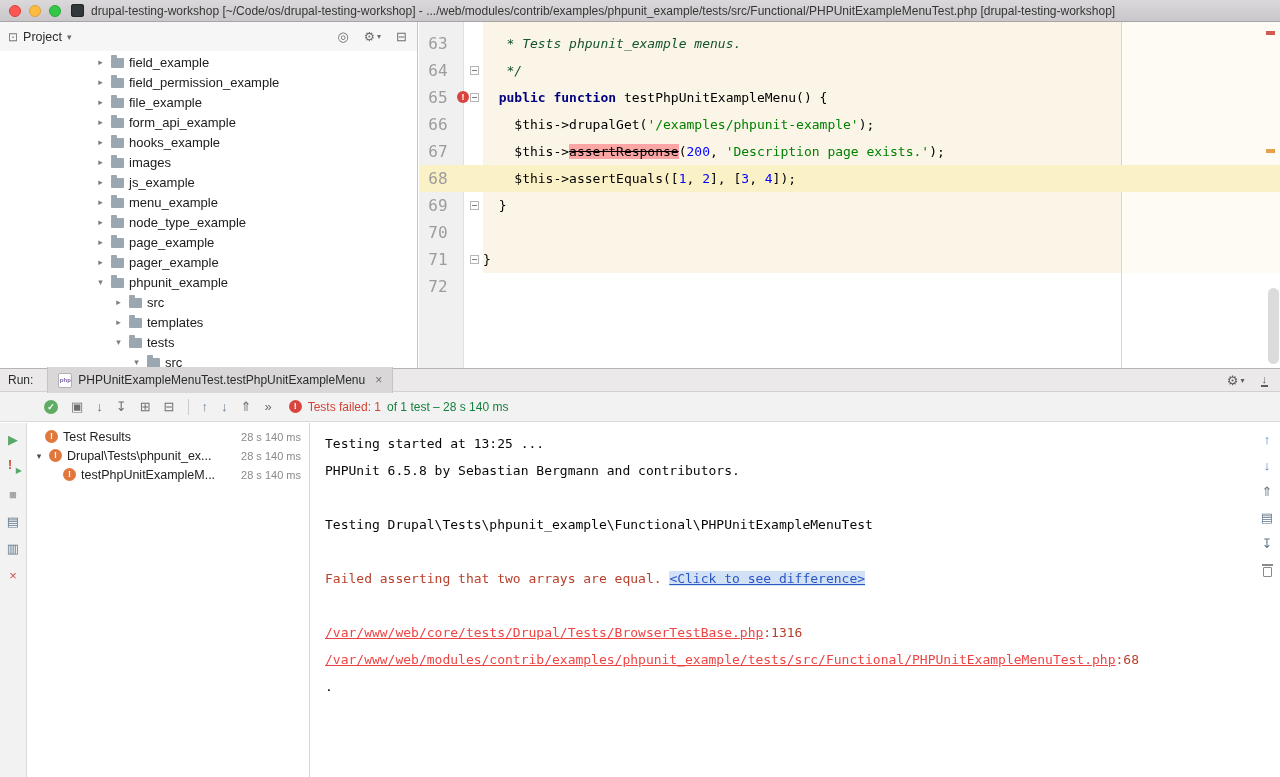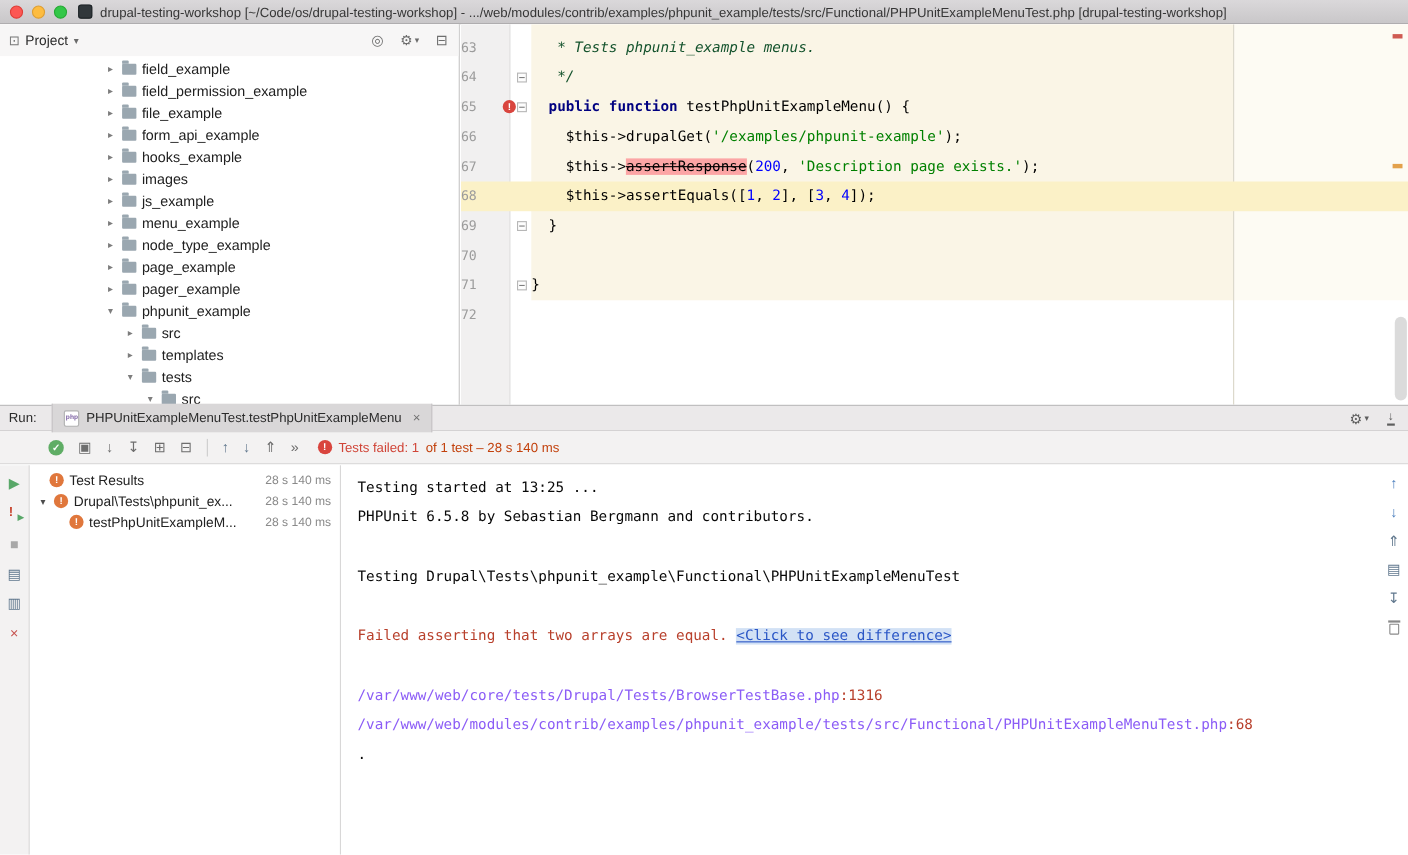--- a/index.html
+++ b/index.html
@@ -28,21 +28,21 @@
 .tlabel{white-space:nowrap}
 
 .editor{position:absolute;left:419px;top:22px;right:0;height:346px;background:#fff;overflow:hidden;font-family:"DejaVu Sans Mono","Liberation Mono",monospace;font-size:13px}
 .gutter{position:absolute;left:0;top:0;width:45px;height:100%;background:#f1f0f0;border-right:1px solid #e1e0e0}
 .cream{position:absolute;left:64px;top:0;width:638px;height:251px;background:#faf5e6}
 .cream2{position:absolute;left:703px;top:0;right:0;height:251px;background:#fdfbf3}
 .mline{position:absolute;left:702px;top:0;bottom:0;width:1px;background:#d9d5c7}
 .elines{position:absolute;left:0;top:8px;right:0}
 .eline{position:relative;height:27px;line-height:27px}
 .eline.hl::before{content:"";position:absolute;left:0;right:0;top:0;bottom:0;background:#fbf1c7}
-.lnum{position:absolute;left:0;width:38px;text-align:left;color:#9c9c9c;font-size:12px;z-index:2}
+.lnum{position:absolute;left:0;width:38px;text-align:center;color:#9c9c9c;font-size:16px;z-index:2}
 .gfail{position:absolute;left:38px;top:7px;width:12px;height:12px;border-radius:50%;background:#d9453e;color:#fff;font-size:9px;line-height:12px;text-align:center;font-weight:bold;font-family:"Liberation Sans",sans-serif;z-index:3}
 .fold{position:absolute;left:51px;top:9px;width:9px;height:9px;background:#fdfdfd;border:1px solid #b6b6b6;z-index:2}
 .fold::after{content:"";position:absolute;left:1px;right:1px;top:3px;height:1px;background:#7e7e7e}
 .codeln{position:absolute;left:64px;white-space:pre;z-index:2}
 .sg-cmt{color:#14532d;font-style:italic}
 .sg-kw{color:#000080;font-weight:bold}
 .sg-pl{color:#000}
 .sg-str{color:#008000;font-weight:normal}
 .sg-num{color:#0000ff}
 .sg-dep{color:#000;text-decoration:line-through;background:#fca5a5}
@@ -66,37 +66,37 @@
 .ic-red{color:#c75450}
 .ic-gray{color:#6e6e6e}
 .ic-blue{color:#4a7ebd}
 .ic-slate{color:#61788e}
 .ic-dis{color:#a8a8a8}
 .tbsep{width:1px;height:16px;background:#ccc}
 .cchk{width:14px;height:14px;border-radius:50%;background:#5fad65;color:#fff;font-size:9px;line-height:14px;text-align:center;font-weight:bold;flex:none}
 .status{display:flex;align-items:center;gap:6px;margin-left:4px}
 .status-ic{width:13px;height:13px;border-radius:50%;background:#d9453e;color:#fff;font-weight:bold;font-size:9px;line-height:13px;text-align:center;flex:none}
 .st-fail{color:#d04437}
-.st-rest{color:#c2410c}
+.st-rest{color:#15803d}
 .rbody{position:absolute;left:0;right:0;top:54px;bottom:0}
 .lstrip{position:absolute;left:0;top:0;bottom:0;width:27px;background:#f3f2f2;border-right:1px solid #dbdada;display:flex;flex-direction:column;align-items:center;gap:14px;padding-top:10px}
 .rrf{position:relative;width:14px;height:14px}
 .rrf-ex{position:absolute;left:2px;top:-2px;color:#c7452e;font-weight:bold;font-size:12px}
 .rrf-play{position:absolute;right:-2px;bottom:-1px;color:#59a869;font-size:8px}
 .ttree{position:absolute;left:28px;top:0;bottom:0;width:282px;border-right:1px solid #d8d7d7;padding-top:4px;font-size:12.5px;color:#222;overflow:hidden;background:#fff}
 .ttrow{height:19px;display:flex;align-items:center;padding-right:8px;gap:5px}
 .chev2{width:10px;color:#4c4c4c;font-size:9px;text-align:center;flex:none}
 .fball{width:13px;height:13px;border-radius:50%;background:#e0773c;color:#fff;font-size:9px;font-weight:bold;line-height:13px;text-align:center;flex:none}
 .ttlabel{white-space:nowrap;overflow:hidden}
 .tttime{margin-left:auto;color:#8a8a8a;font-size:11px;flex:none;padding-left:4px}
 .console{position:absolute;left:311px;top:0;right:0;bottom:0;background:#fff;font-family:"DejaVu Sans Mono","Liberation Mono",monospace;font-size:13px;padding:7px 30px 0 14px;overflow:hidden}
 .cline{height:27px;line-height:27px;white-space:pre}
 .cs-pl{color:#080808}
 .cs-err{color:#b8402c}
-.cs-lnk{color:#8b5cf6;}
+.cs-lnk{color:#ef4444;text-decoration:underline}
 .cs-diff{color:#2a56c6;text-decoration:underline;background:#d2e1f5}
 .cicons{position:absolute;right:3px;top:10px;width:20px;display:flex;flex-direction:column;align-items:center;gap:13px}
 .trash{width:9px;height:10px;border:1px solid #8a8a8a;border-radius:1px;position:relative;margin-top:4px}
 .trash::before{content:"";position:absolute;top:-4px;left:-2px;right:-2px;height:2px;background:#8a8a8a}
 </style>
 </head>
 <body>
 
 <div class="app">
 

